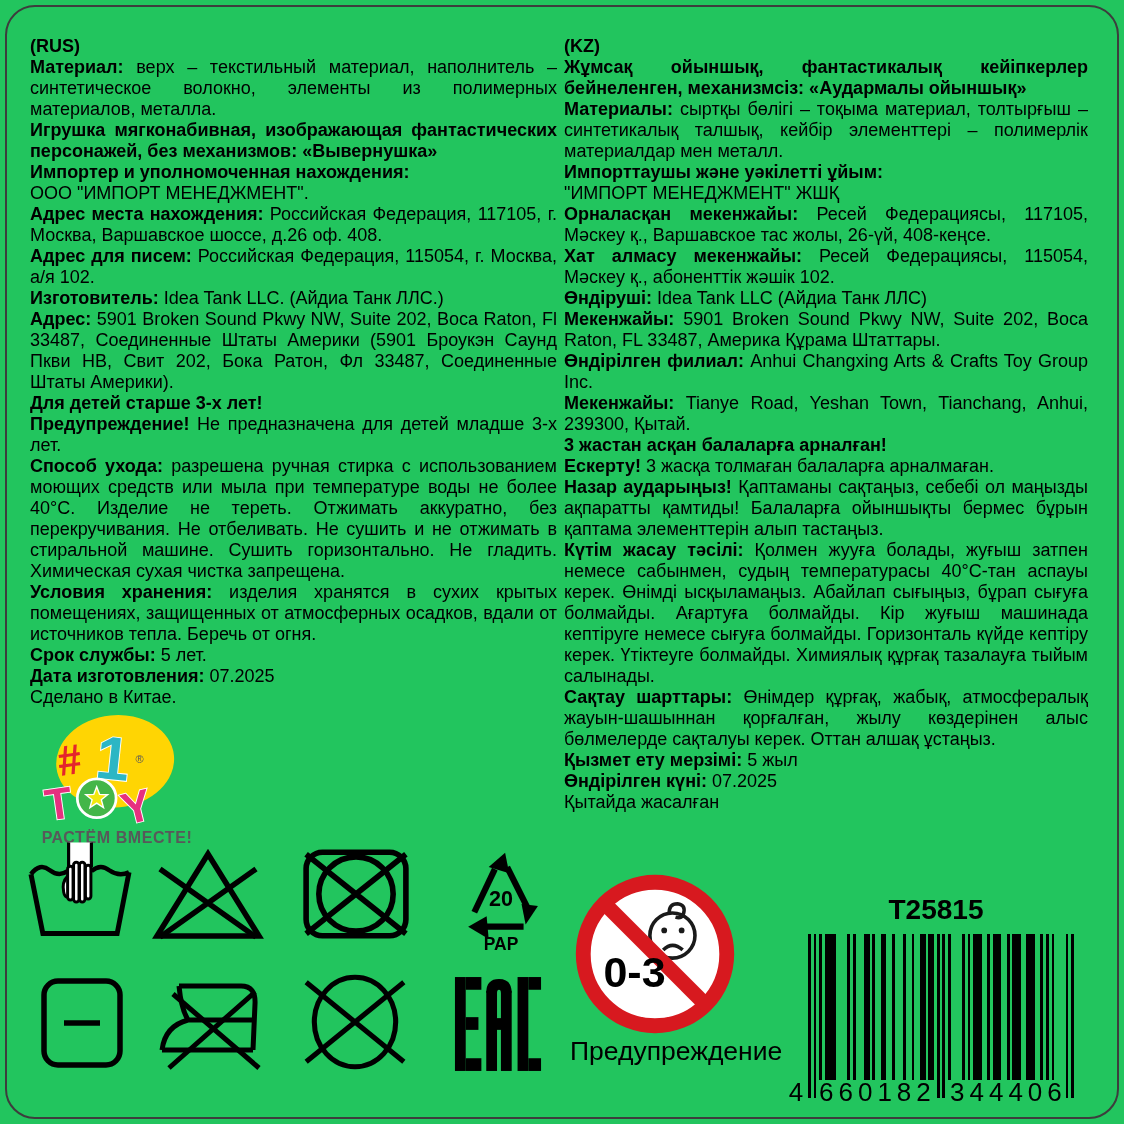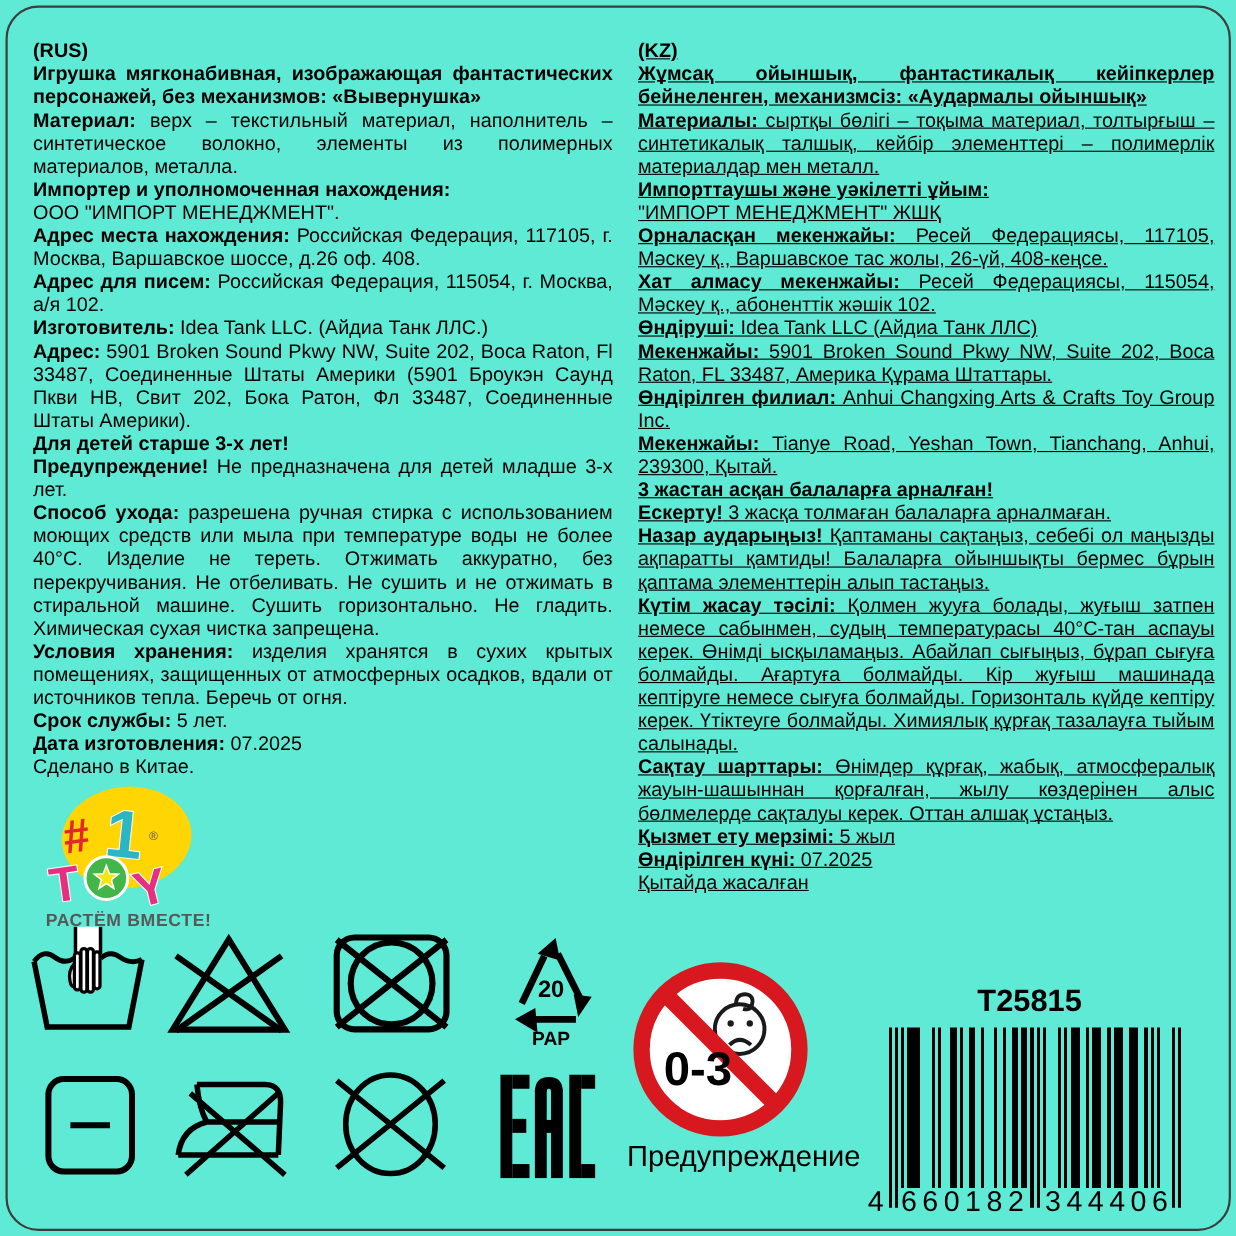--- a/index.html
+++ b/index.html
@@ -1,21 +1,21 @@
 <!DOCTYPE html>
 <html><head>
 <meta charset="utf-8">
 <style>
   html,body{margin:0;padding:0;background:#fff;}
-  .sheet{position:relative;width:1124px;height:1124px;background:#5eead4;overflow:hidden;
+  .sheet{position:relative;width:1124px;height:1124px;background:#22c55e;overflow:hidden;
          font-family:"Liberation Sans",sans-serif;color:#000;}
   .frame{position:absolute;inset:5px;border:2.5px solid #3d3d3d;border-radius:30px;pointer-events:none;}
   .col{position:absolute;top:36px;font-size:18px;line-height:21px;text-align:justify;}
   .col-rus{left:30px;width:527px;}
-  .col-kz{left:580px;width:524px;text-decoration:underline;}
+  .col-kz{left:564px;width:524px;}
   .para{margin:0;padding:0;}
   .para b{font-weight:bold;}
   
   .logo{position:absolute;left:36px;top:706px;width:162px;}
   .logo svg{display:block;width:162px;height:120px;}
   .tagline{margin-top:3px;width:162px;text-align:center;font-size:16px;font-weight:bold;
            color:#58585a;letter-spacing:.6px;}
   
   .icon{position:absolute;}
   .icon svg{display:block;width:100%;height:100%;}
@@ -42,22 +42,22 @@
   .bc-right{left:165px;width:112px;letter-spacing:5px;}
 </style>
 </head>
 <body>
 
 <div class="sheet">
   <div class="frame"></div>
 
   <div class="col col-rus">
       <p class="para"><b>(RUS)</b></p>
+      <p class="para"><b>Материал:</b><span> верх – текстильный материал, наполнитель – синтетическое волокно, элементы из полимерных материалов, металла.</span></p>
       <p class="para"><b>Игрушка мягконабивная, изображающая фантастических персонажей, без механизмов: «Вывернушка»</b></p>
-      <p class="para"><b>Материал:</b><span> верх – текстильный материал, наполнитель – синтетическое волокно, элементы из полимерных материалов, металла.</span></p>
       <p class="para"><b>Импортер и уполномоченная нахождения:</b></p>
       <p class="para"><span>ООО "ИМПОРТ МЕНЕДЖМЕНТ".</span></p>
       <p class="para"><b>Адрес места нахождения:</b><span> Российская Федерация, 117105, г. Москва, Варшавское шоссе, д.26 оф. 408.</span></p>
       <p class="para"><b>Адрес для писем:</b><span> Российская Федерация, 115054, г. Москва, а/я 102.</span></p>
       <p class="para"><b>Изготовитель:</b><span> Idea Tank LLC. (Айдиа Танк ЛЛС.)</span></p>
       <p class="para"><b>Адрес:</b><span> 5901 Broken Sound Pkwy NW, Suite 202, Boca Raton, Fl 33487, Соединенные Штаты Америки (5901 Броукэн Саунд Пкви НВ, Свит 202, Бока Ратон, Фл 33487, Соединенные Штаты Америки).</span></p>
       <p class="para"><b>Для детей старше 3-х лет!</b></p>
       <p class="para"><b>Предупреждение!</b><span> Не предназначена для детей младше 3-х лет.</span></p>
       <p class="para"><b>Способ ухода:</b><span> разрешена ручная стирка с использованием моющих средств или мыла при температуре воды не более 40°С. Изделие не тереть. Отжимать аккуратно, без перекручивания. Не отбеливать. Не сушить и не отжимать в стиральной машине. Сушить горизонтально. Не гладить. Химическая сухая чистка запрещена.</span></p>
       <p class="para"><b>Условия хранения:</b><span> изделия хранятся в сухих крытых помещениях, защищенных от атмосферных осадков, вдали от источников тепла. Беречь от огня.</span></p>

